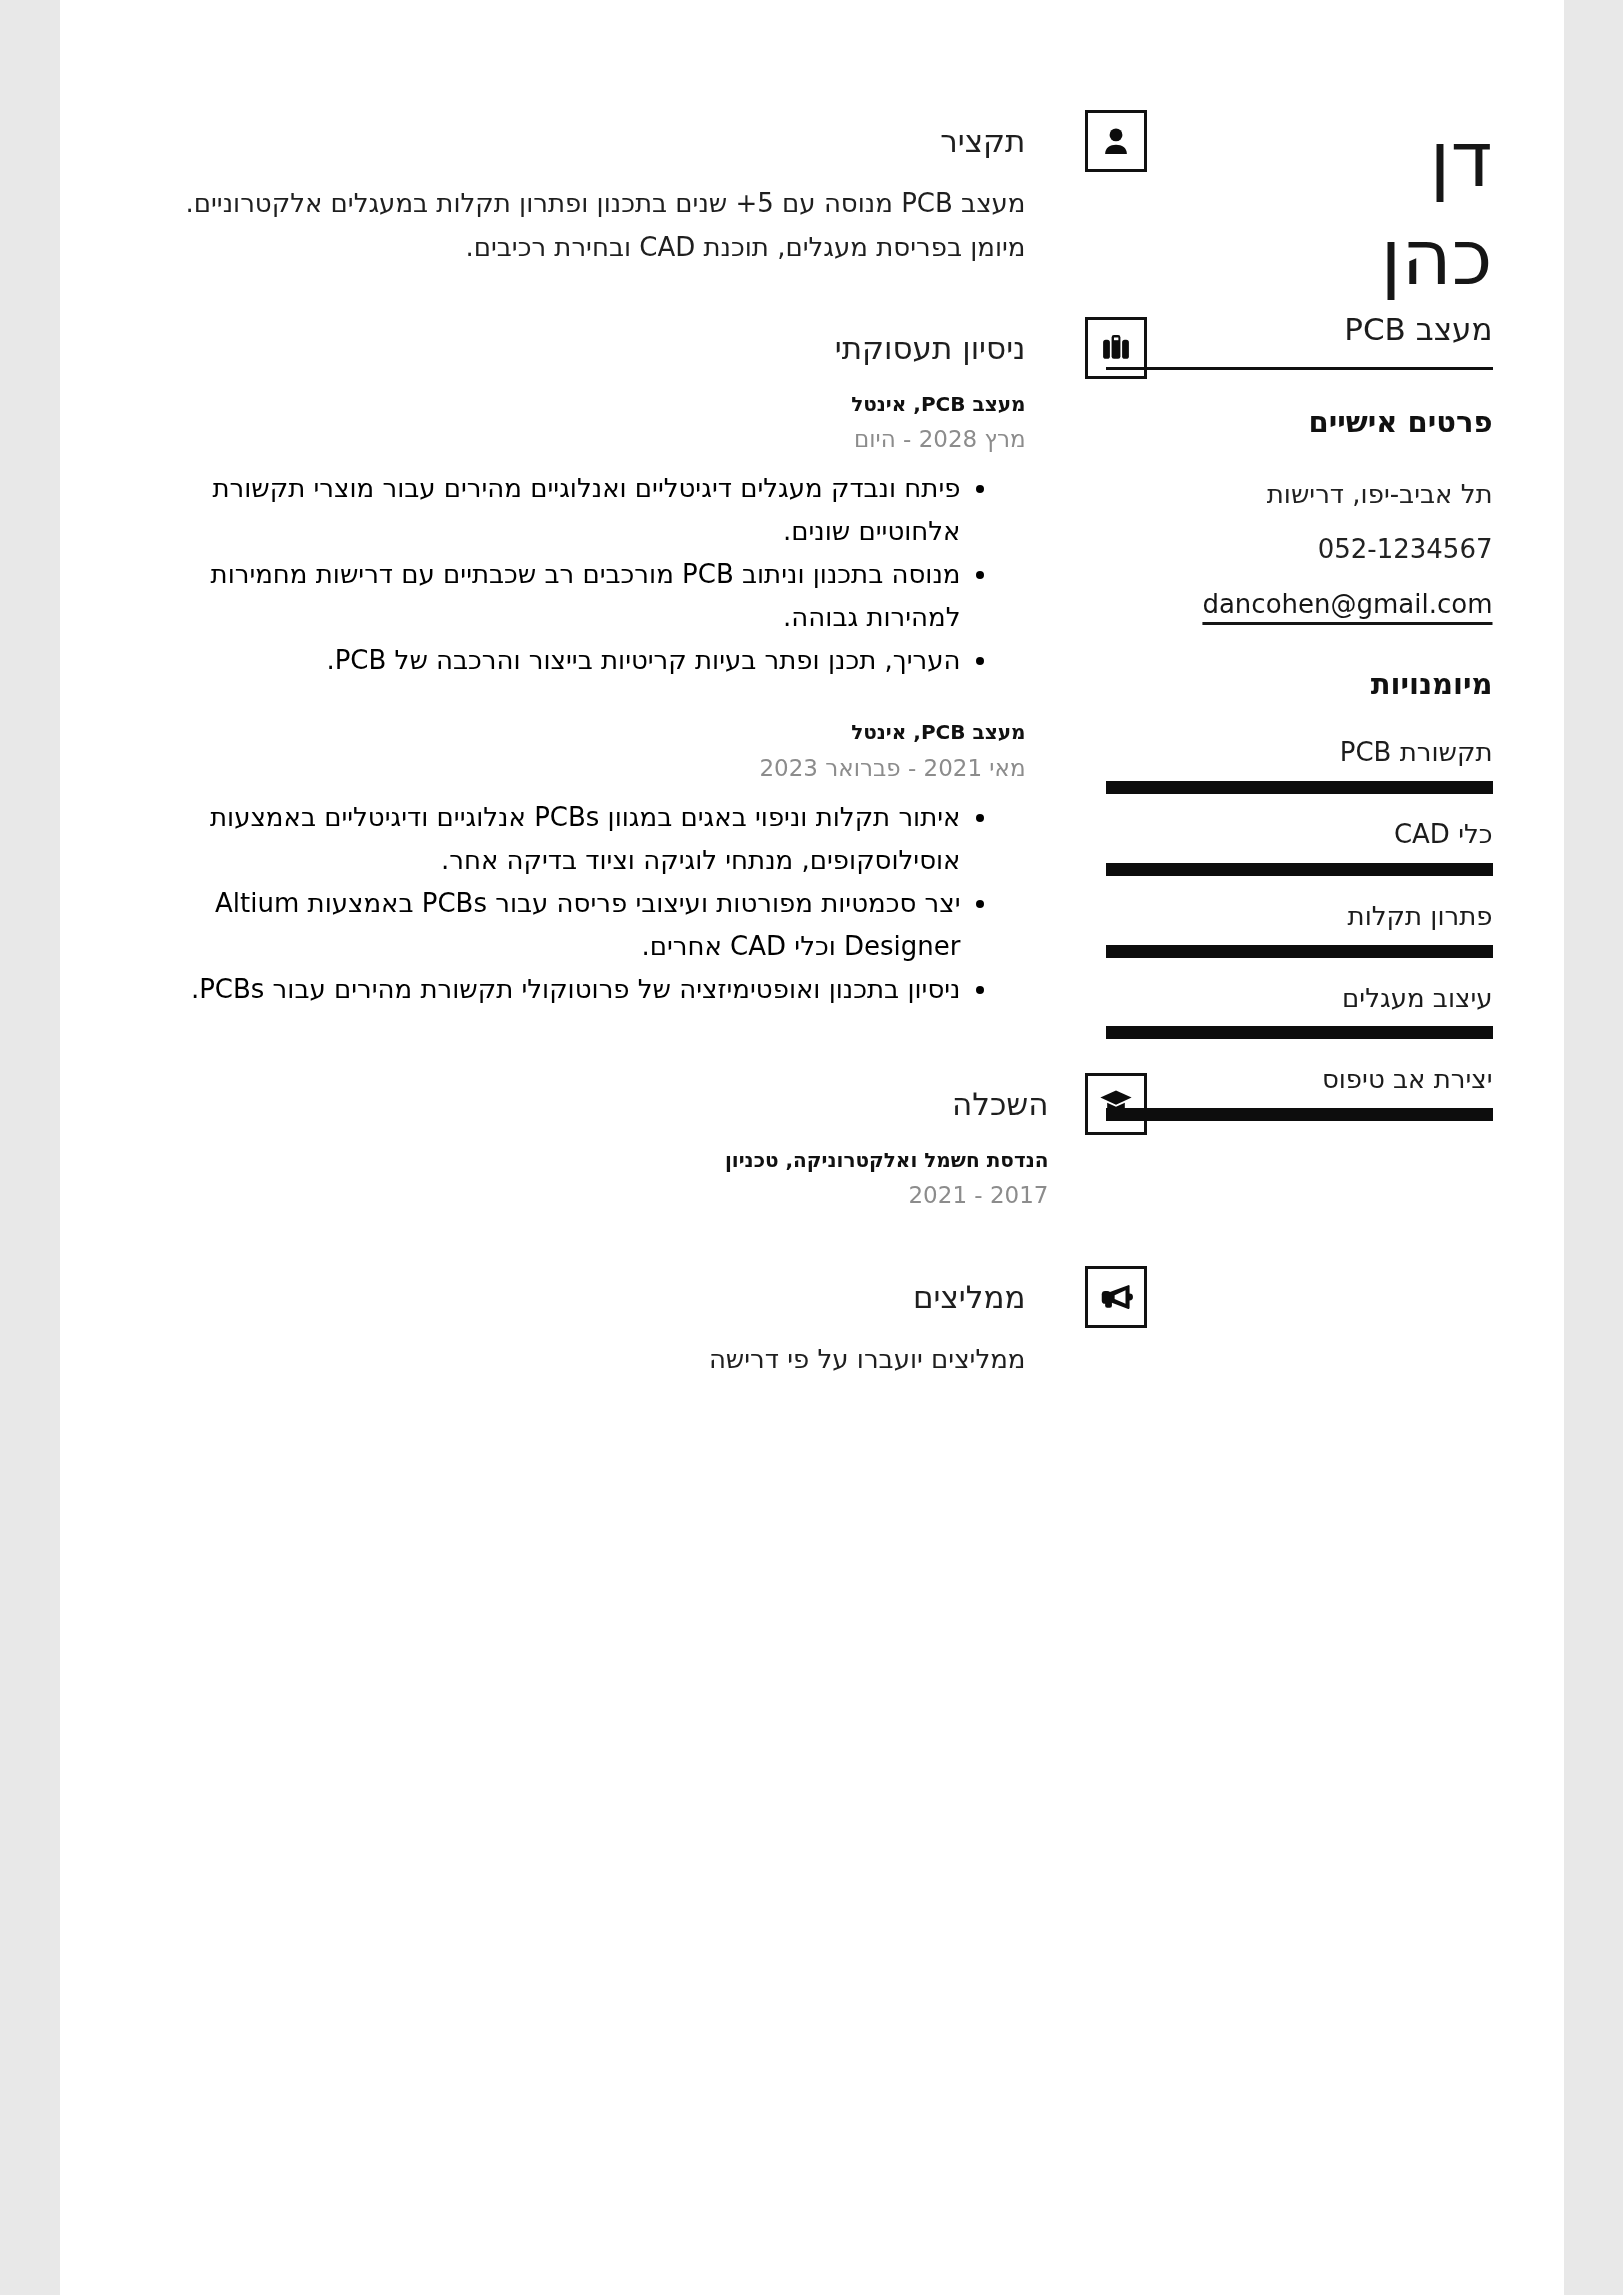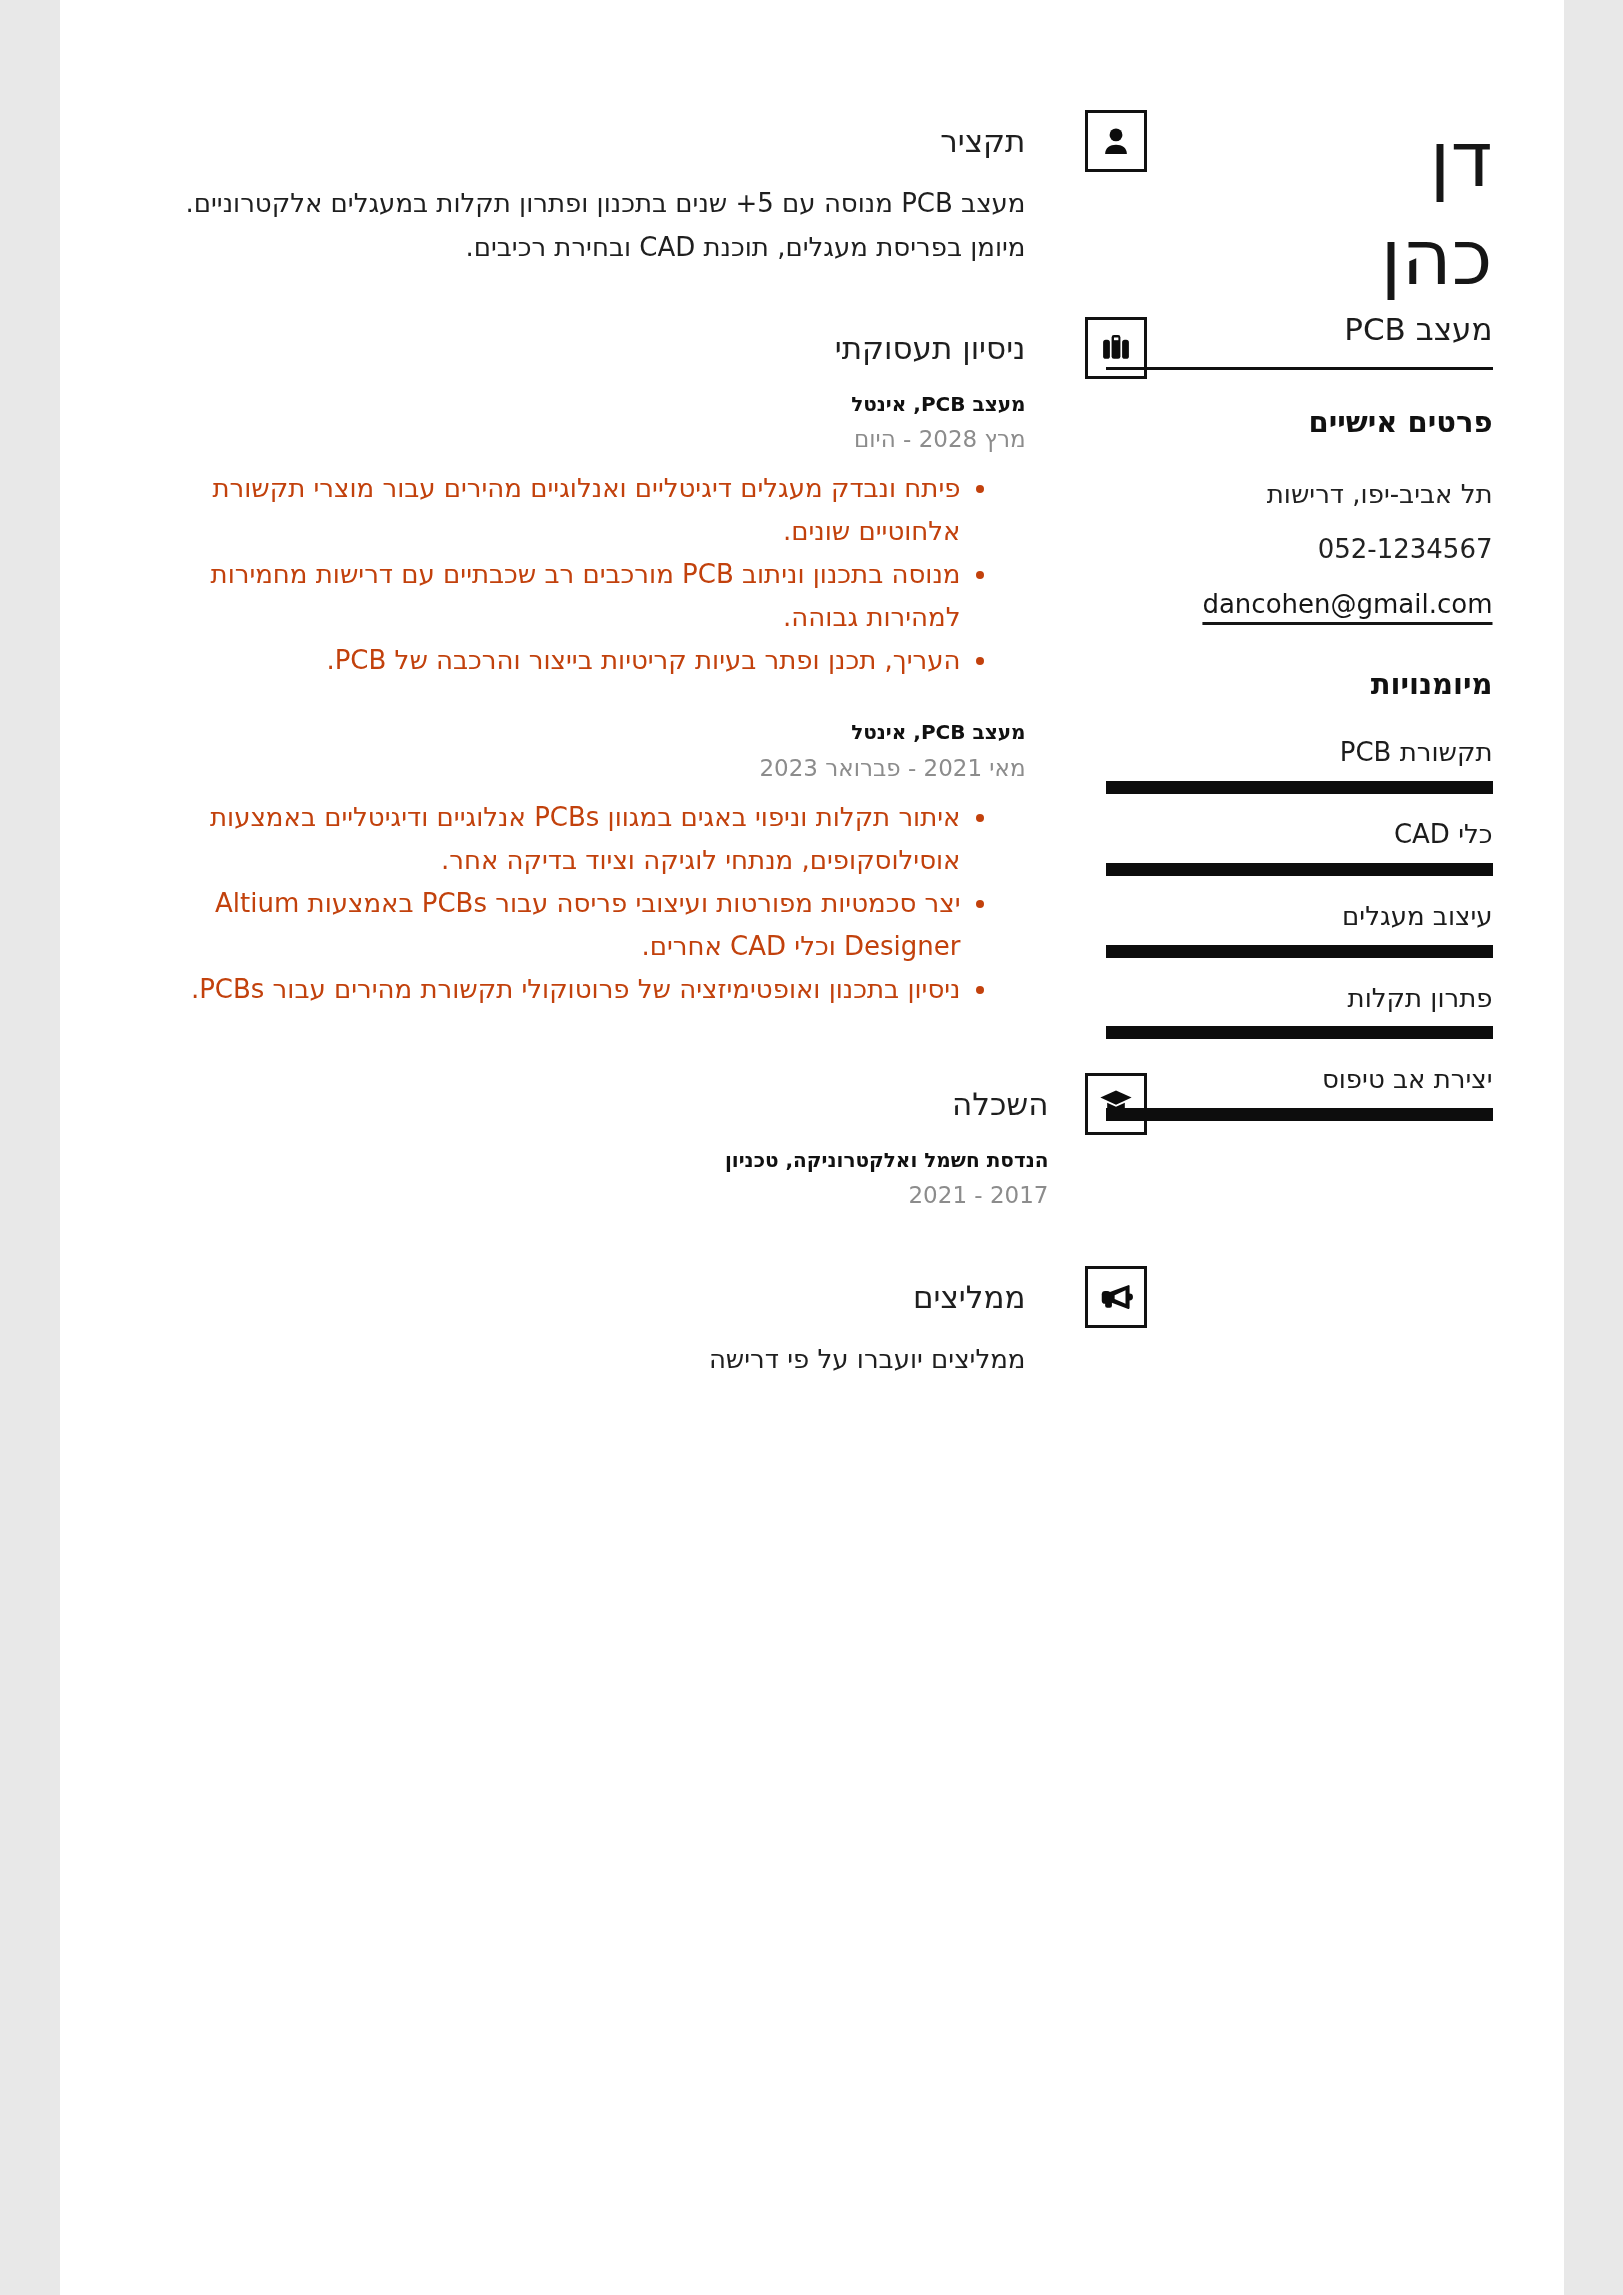--- a/index.html
+++ b/index.html
@@ -16,21 +16,21 @@
     flex:0 0 auto; width:56px; height:56px; border:3.3px solid #111;
     background:#fff; display:flex; align-items:center; justify-content:center;
   }
   .icon-box svg { width:38px; height:38px; display:block; }
   .section-content { flex:1 1 auto; min-width:0; }
   .section-heading { font-size:31px; font-weight:400; color:#1f1f1f; line-height:63px; }
   .body-text { font-size:26px; line-height:44px; margin-top:7.9px; color:#1f1f1f; }
   .job-title { font-size:20px; font-weight:700; color:#111; line-height:38px; margin-top:5.2px; }
   .job-dates { font-size:23px; color:#8c8c8c; line-height:30px; margin-top:1.3px; }
   ul.bullets { margin:13px 0 0 0; padding:0 65px 0 0; }
-  ul.bullets li { font-size:26px; line-height:43px; color:#c2410c; }
+  ul.bullets li { font-size:26px; line-height:43px; color:#000000; }
   .sec-experience { margin-top:48px; }
   .job2 { margin-top:31px; }
   .sec-education { margin-top:62px;gap:36px; }
   .sec-references { margin-top:56px; }
   
   .sidebar { position:absolute; right:71px; top:111px; width:387px; }
   .name { font-size:77px; font-weight:400; line-height:98px; color:#161616; margin:0; }
   .person-title { font-size:31px; line-height:42px; margin-top:1.3px; color:#1c1c1c; }
   .rule { border:0; border-top:3.9px solid #101010; margin:17px 0 0 0; }
   .side-heading { font-size:29px; font-weight:700; color:#111; line-height:37px; margin-top:34px; }
@@ -149,27 +149,27 @@
             <div class="skill-bar" style="width: 100%;"></div>
           </div>
       </div>
       <div class="skill-item">
         <div class="skill-label">כלי CAD</div>
         <div class="skill-bar-track">
             <div class="skill-bar" style="width: 100%;"></div>
           </div>
       </div>
       <div class="skill-item">
-        <div class="skill-label">עיצוב מעגלים</div>
+        <div class="skill-label">פתרון תקלות</div>
         <div class="skill-bar-track">
             <div class="skill-bar" style="width: 100%;"></div>
           </div>
       </div>
       <div class="skill-item">
-        <div class="skill-label">פתרון תקלות</div>
+        <div class="skill-label">עיצוב מעגלים</div>
         <div class="skill-bar-track">
             <div class="skill-bar" style="width: 100%;"></div>
           </div>
       </div>
       <div class="skill-item">
         <div class="skill-label">יצירת אב טיפוס</div>
         <div class="skill-bar-track">
             <div class="skill-bar" style="width: 100%;"></div>
           </div>
       </div>

